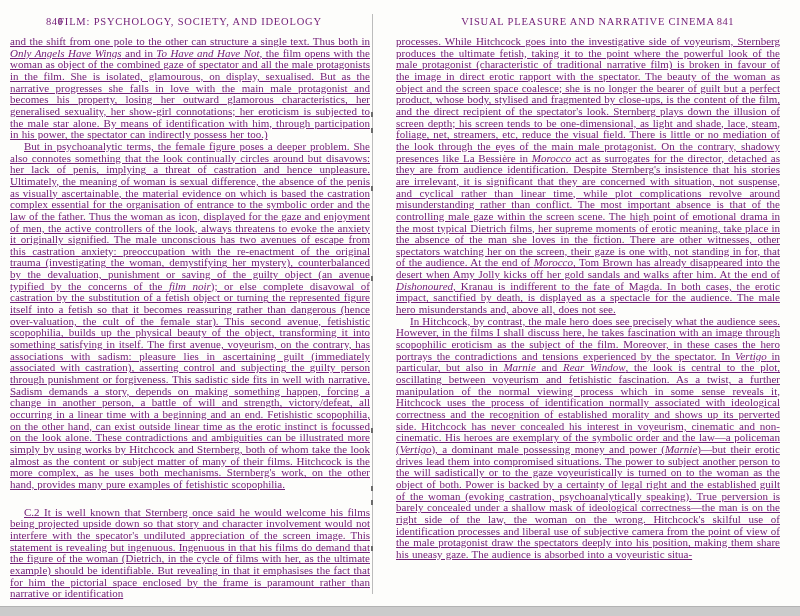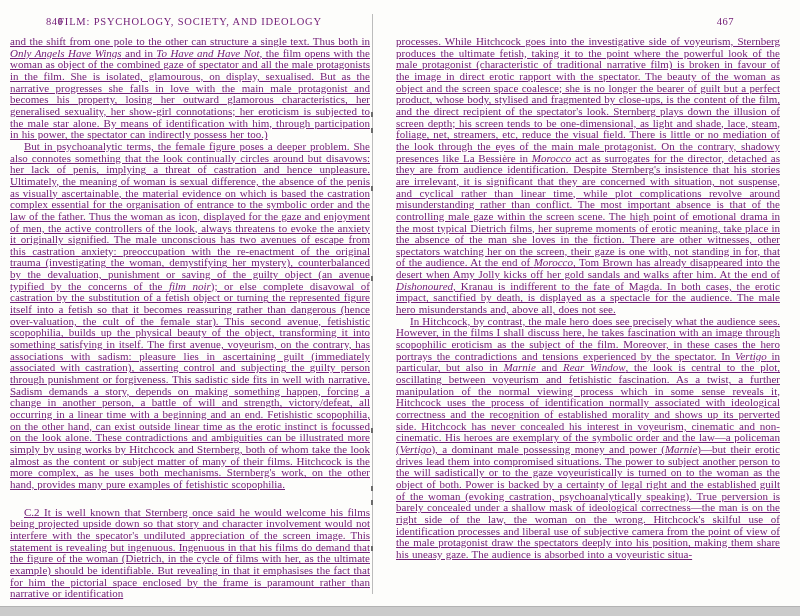--- a/index.html
+++ b/index.html
@@ -89,21 +89,22 @@
   <div class="gutter-mark" style="top:128px"></div>
   <div class="gutter-mark" style="top:186px"></div>
   <div class="gutter-mark" style="top:276px"></div>
   <div class="gutter-mark" style="top:428px"></div>
   <div class="gutter-mark" style="top:486px"></div>
   <div class="gutter-mark" style="top:500px"></div>
   <div class="gutter-mark" style="top:546px"></div>
 
   <div class="page page-right">
     <div class="running-head">
-      <span class="page-num">467</span>
+      <span class="head-title">VISUAL PLEASURE AND NARRATIVE CINEMA</span>
+      <span class="page-num">841</span>
     </div>
     <div class="body-text">
       <p class="para">processes. While Hitchcock goes into the investigative side of voyeurism, Sternberg produces the ultimate fetish, taking it to the point where the powerful look of the male protagonist (characteristic of traditional narrative film) is broken in favour of the image in direct erotic rapport with the spectator. The beauty of the woman as object and the screen space coalesce; she is no longer the bearer of guilt but a perfect product, whose body, stylised and fragmented by close-ups, is the content of the film, and the direct recipient of the spectator's look. Sternberg plays down the illusion of screen depth; his screen tends to be one-dimensional, as light and shade, lace, steam, foliage, net, streamers, etc, reduce the visual field. There is little or no mediation of the look through the eyes of the main male protagonist. On the contrary, shadowy presences like La Bessière in <i>Morocco</i> act as surrogates for the director, detached as they are from audience identification. Despite Sternberg's insistence that his stories are irrelevant, it is significant that they are concerned with situation, not suspense, and cyclical rather than linear time, while plot complications revolve around misunderstanding rather than conflict. The most important absence is that of the controlling male gaze within the screen scene. The high point of emotional drama in the most typical Dietrich films, her supreme moments of erotic meaning, take place in the absence of the man she loves in the fiction. There are other witnesses, other spectators watching her on the screen, their gaze is one with, not standing in for, that of the audience. At the end of <i>Morocco</i>, Tom Brown has already disappeared into the desert when Amy Jolly kicks off her gold sandals and walks after him. At the end of <i>Dishonoured</i>, Kranau is indifferent to the fate of Magda. In both cases, the erotic impact, sanctified by death, is displayed as a spectacle for the audience. The male hero misunderstands and, above all, does not see.</p>
       <p class="para indent">In Hitchcock, by contrast, the male hero does see precisely what the audience sees. However, in the films I shall discuss here, he takes fascination with an image through scopophilic eroticism as the subject of the film. Moreover, in these cases the hero portrays the contradictions and tensions experienced by the spectator. In <i>Vertigo</i> in particular, but also in <i>Marnie</i> and <i>Rear Window</i>, the look is central to the plot, oscillating between voyeurism and fetishistic fascination. As a twist, a further manipulation of the normal viewing process which in some sense reveals it, Hitchcock uses the process of identification normally associated with ideological correctness and the recognition of established morality and shows up its perverted side. Hitchcock has never concealed his interest in voyeurism, cinematic and non-cinematic. His heroes are exemplary of the symbolic order and the law—a policeman (<i>Vertigo</i>), a dominant male possessing money and power (<i>Marnie</i>)—but their erotic drives lead them into compromised situations. The power to subject another person to the will sadistically or to the gaze voyeuristically is turned on to the woman as the object of both. Power is backed by a certainty of legal right and the established guilt of the woman (evoking castration, psychoanalytically speaking). True perversion is barely concealed under a shallow mask of ideological correctness—the man is on the right side of the law, the woman on the wrong. Hitchcock's skilful use of identification processes and liberal use of subjective camera from the point of view of the male protagonist draw the spectators deeply into his position, making them share his uneasy gaze. The audience is absorbed into a voyeuristic situa-</p>
     </div>
   </div>
 
   <div class="edge-strip"></div>
 </div>
 

